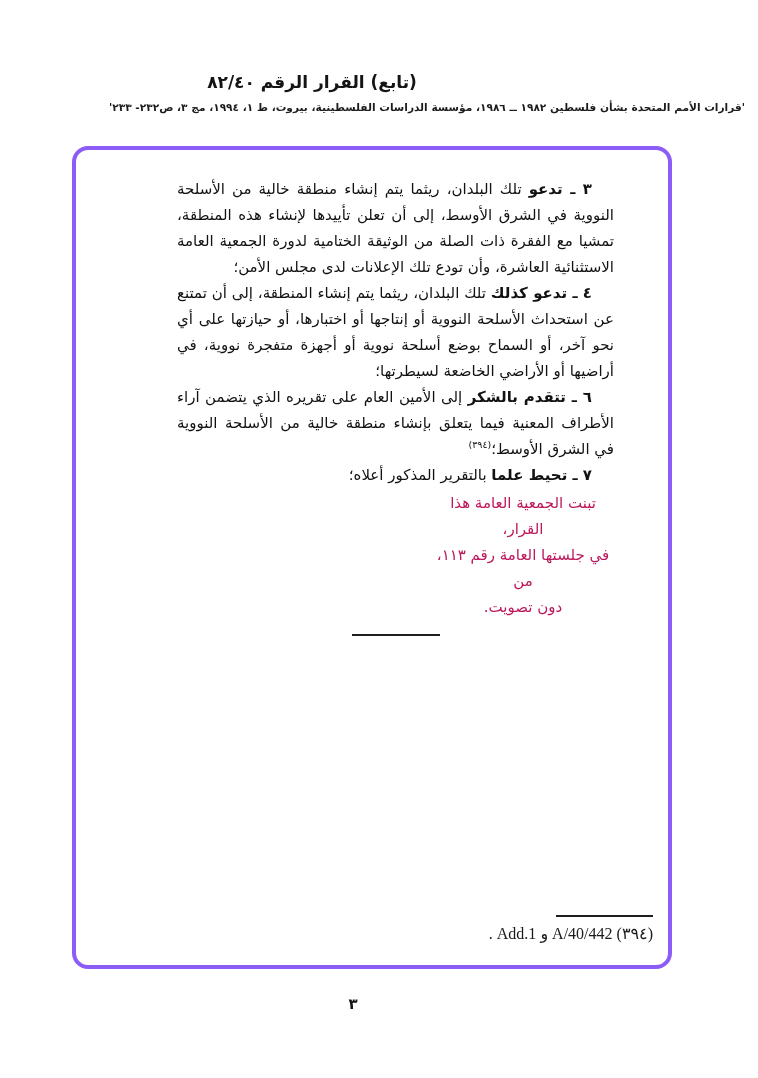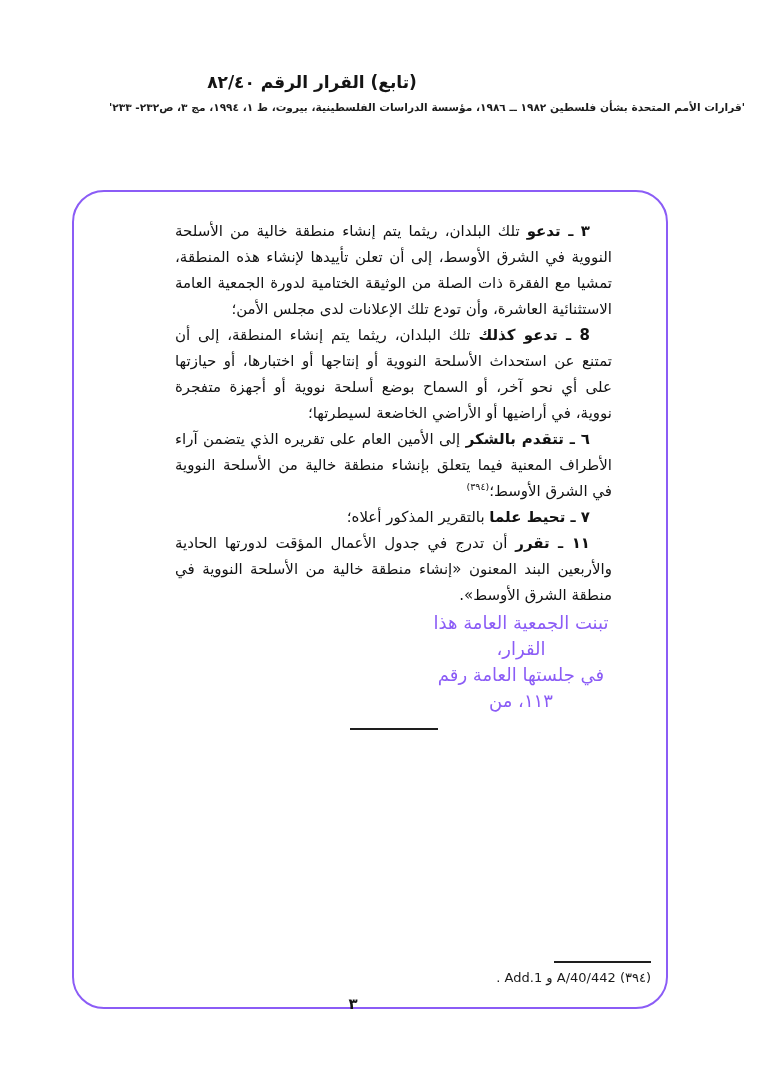--- a/index.html
+++ b/index.html
@@ -10,68 +10,68 @@
   .header-title{
     position:absolute;top:72px;left:0;width:624px;text-align:center;
     direction:rtl;font-size:17px;font-weight:bold;letter-spacing:0.2px;
   }
   .source-line{
     position:absolute;top:101px;left:0;width:758px;text-align:center;
     direction:rtl;font-size:10.6px;font-weight:bold;color:#1c1c1c;padding-left:48px;
   }
   .green-box{
     position:absolute;left:72px;top:146px;width:592px;height:815px;
-    border:2px solid #8b5cf6;border-radius:32px;background:#ffffff;margin-top:44px;
+    border:4px solid #8b5cf6;border-radius:16px;background:#ffffff;
   }
   .content{
     position:absolute;top:26px;right:54px;left:101px;direction:rtl;
   }
   p.para{
     margin:0;font-size:15px;line-height:26px;text-align:justify;
     text-indent:22px;color:#121212;
   }
   p.para .lead{font-weight:bold;}
   p.para sup{font-size:9.5px;line-height:0;}
   .adoption{
     width:182px;margin:2px 0 0 auto;direction:rtl;text-align:center;
-    font-size:18px;line-height:26px;color:#8b5cf6;
+    font-size:15px;line-height:26px;color:#be185d;
   }
   .end-divider{
     width:88px;height:2px;background:#1e1e1e;margin:14px auto 0 auto;
   }
   .footnote-block{
     position:absolute;right:15px;bottom:22px;direction:rtl;text-align:right;
   }
   .footnote-rule{
     width:97px;height:2px;background:#1e1e1e;margin:0 0 7px auto;
   }
-  .footnote-text{font-size:13px;color:#1a1a1a;}
+  .footnote-text{font-size:16px;color:#1a1a1a;font-family:Liberation Serif, serif;}
   .page-number{
     position:absolute;top:995px;left:0;width:706px;text-align:center;
     font-size:15px;font-weight:bold;
   }
 </style>
 </head>
 <body>
 
 <div class="header-title">(تابع) القرار الرقم ٨٢/٤٠</div>
 <div class="source-line">'قرارات الأمم المتحدة بشأن فلسطين ١٩٨٢ ــ ١٩٨٦، مؤسسة الدراسات الفلسطينية، بيروت، ط ١، ١٩٩٤، مج ٣، ص٢٣٢- ٢٣٣'</div>
 
 <div class="green-box">
   <div class="content">
     <div>
         <p class="para"><span class="lead">٣ ـ تدعو</span><span> تلك البلدان، ريثما يتم إنشاء منطقة خالية من الأسلحة النووية في الشرق الأوسط، إلى أن تعلن تأييدها لإنشاء هذه المنطقة، تمشيا مع الفقرة ذات الصلة من الوثيقة الختامية لدورة الجمعية العامة الاستثنائية العاشرة، وأن تودع تلك الإعلانات لدى مجلس الأمن؛</span></p>
-        <p class="para"><span class="lead">8 ـ تدعو كذلك</span><span> تلك البلدان، ريثما يتم إنشاء المنطقة، إلى أن تمتنع عن استحداث الأسلحة النووية أو إنتاجها أو اختبارها، أو حيازتها على أي نحو آخر، أو السماح بوضع أسلحة نووية أو أجهزة متفجرة نووية، في أراضيها أو الأراضي الخاضعة لسيطرتها؛</span></p>
+        <p class="para"><span class="lead">٤ ـ تدعو كذلك</span><span> تلك البلدان، ريثما يتم إنشاء المنطقة، إلى أن تمتنع عن استحداث الأسلحة النووية أو إنتاجها أو اختبارها، أو حيازتها على أي نحو آخر، أو السماح بوضع أسلحة نووية أو أجهزة متفجرة نووية، في أراضيها أو الأراضي الخاضعة لسيطرتها؛</span></p>
         <p class="para"><span class="lead">٦ ـ تتقدم بالشكر</span><span> إلى الأمين العام على تقريره الذي يتضمن آراء الأطراف المعنية فيما يتعلق بإنشاء منطقة خالية من الأسلحة النووية في الشرق الأوسط؛</span><sup>(٣٩٤)</sup></p>
         <p class="para"><span class="lead">٧ ـ تحيط علما</span><span> بالتقرير المذكور أعلاه؛</span></p>
-        <p class="para"><span class="lead">١١ ـ تقرر</span><span> أن تدرج في جدول الأعمال المؤقت لدورتها الحادية والأربعين البند المعنون «إنشاء منطقة خالية من الأسلحة النووية في منطقة الشرق الأوسط».</span></p>
       </div>
     <div class="adoption">
         <div>تبنت الجمعية العامة هذا القرار،</div>
         <div>في جلستها العامة رقم ١١٣، من</div>
+        <div>دون تصويت.</div>
       </div>
     <div class="end-divider"></div>
   </div>
   <div class="footnote-block">
     <div class="footnote-rule"></div>
     <div class="footnote-text">(٣٩٤) A/40/442 و Add.1 .</div>
   </div>
 </div>
 
 <div class="page-number">٣</div>

